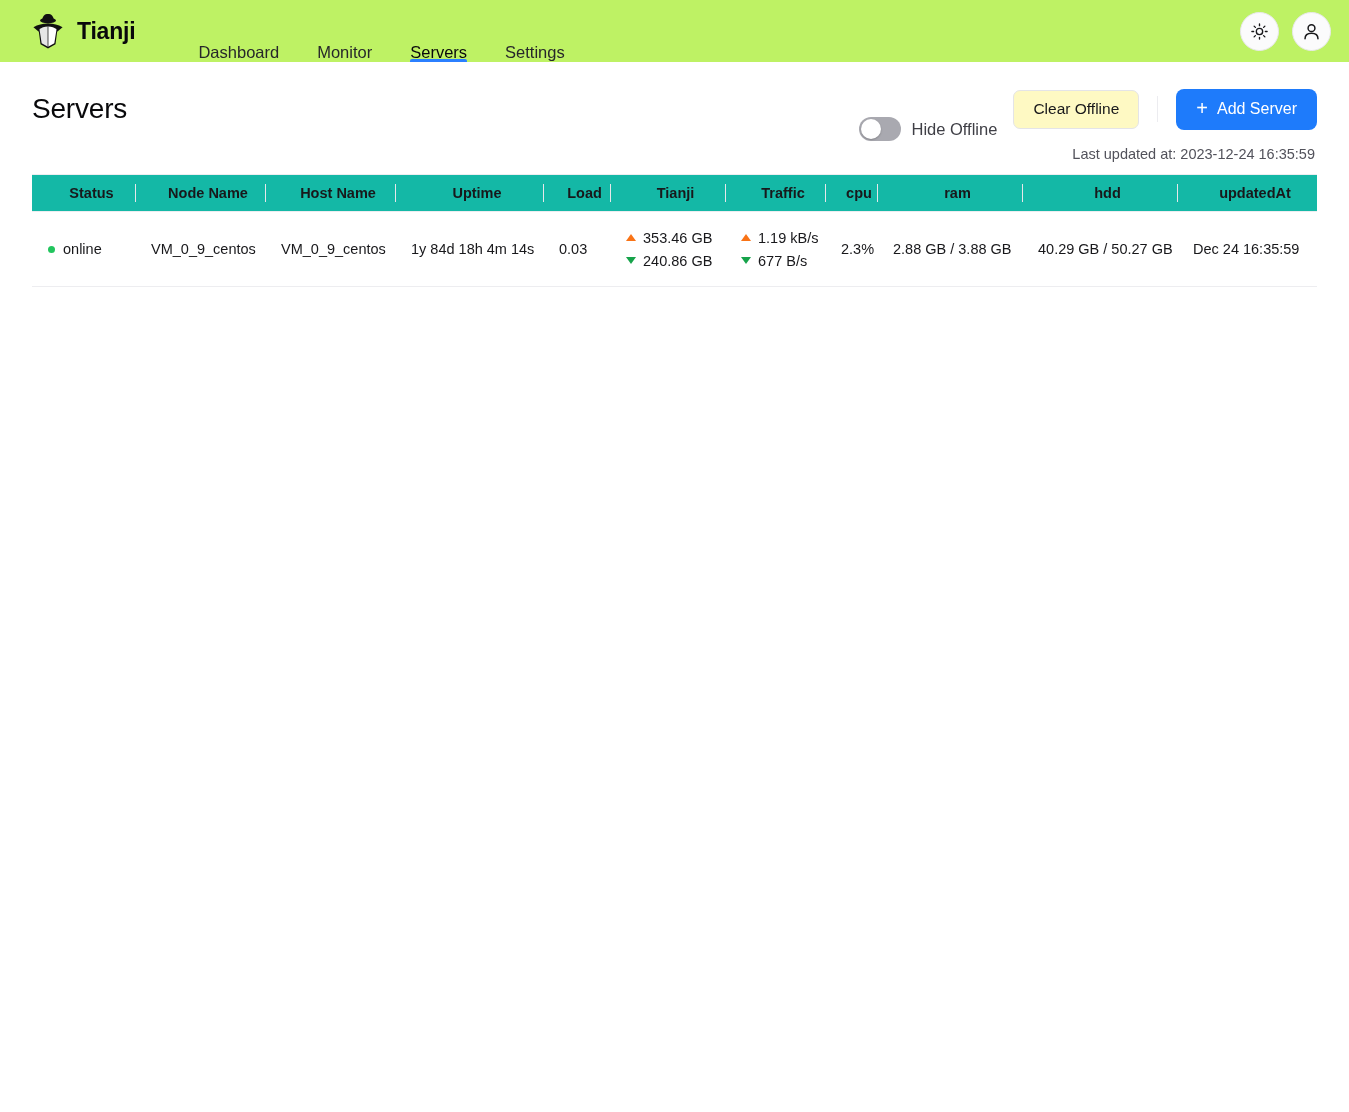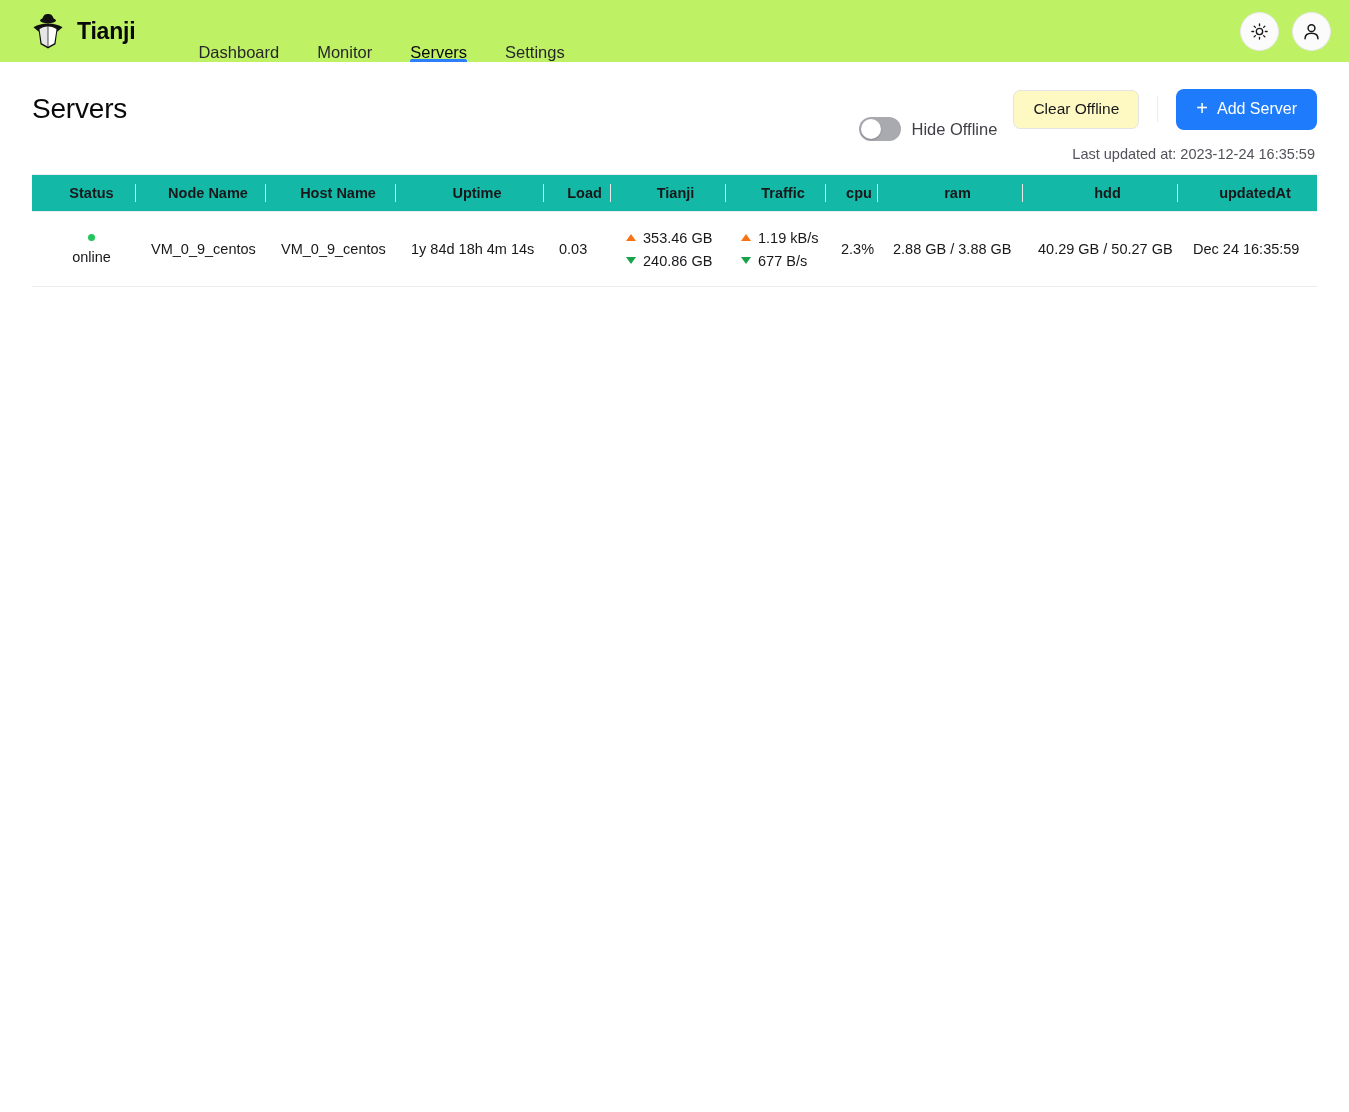--- a/index.html
+++ b/index.html
@@ -227,21 +227,20 @@
     padding: 0 0 0 16px;
     border-bottom: 1px solid #ededf0;
     vertical-align: middle;
     white-space: nowrap;
   }
 
   .status-cell {
     display: flex;
     align-items: center;
     gap: 8px;
-    flex-direction: column;
   }
   .dot {
     width: 7px;
     height: 7px;
     border-radius: 50%;
     background: #22c55e;
     flex: none;
   }
 
   .stack { display: flex; flex-direction: column; gap: 7px; }

